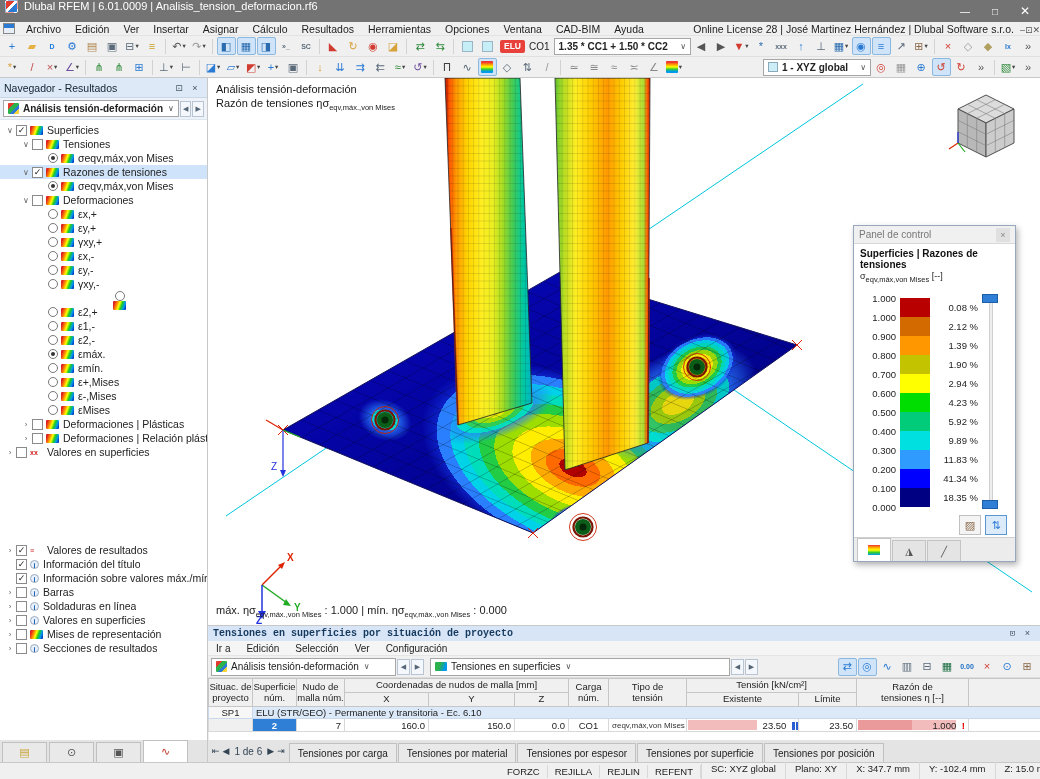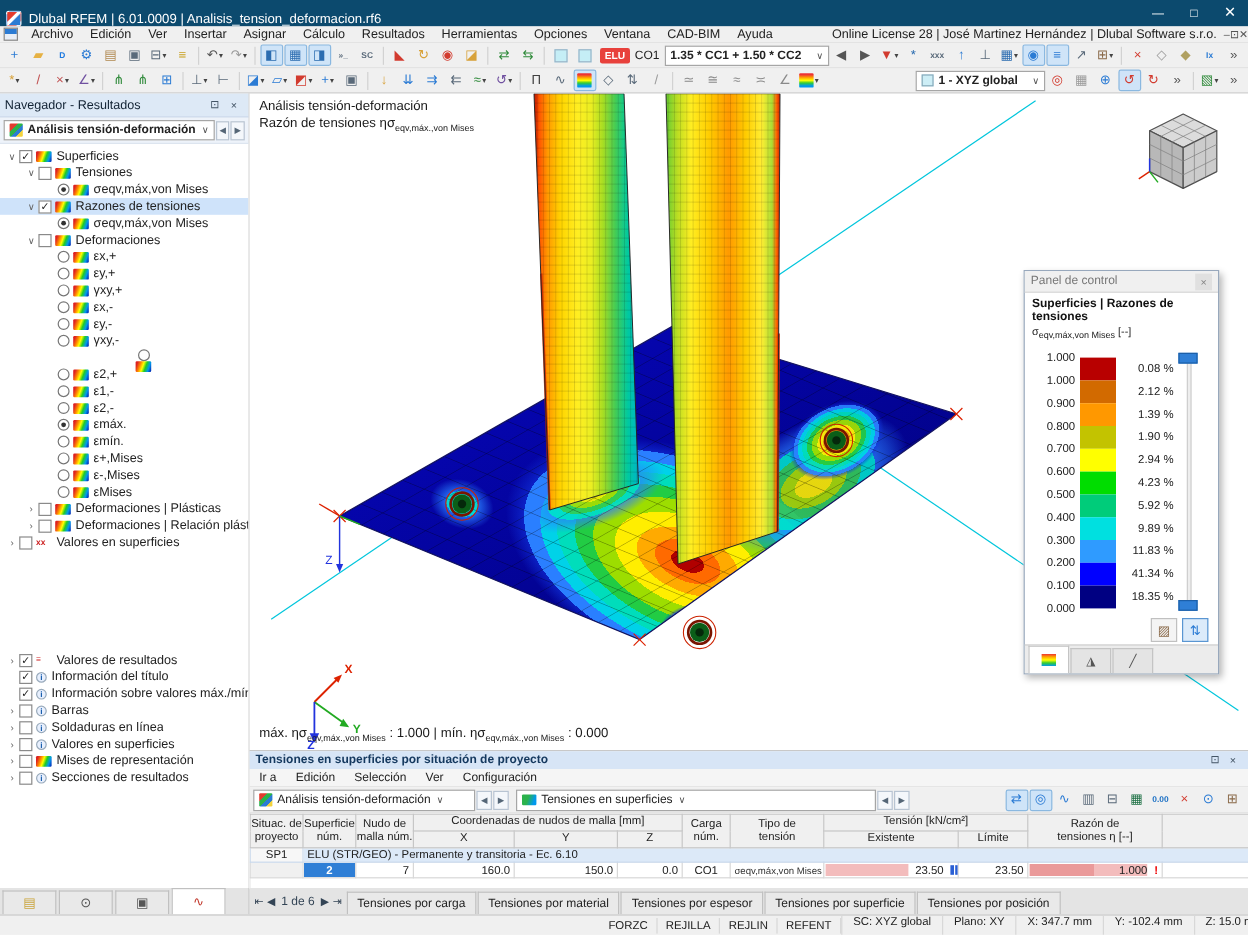--- a/index.html
+++ b/index.html
@@ -1,20 +1,20 @@
 <!DOCTYPE html>
 <html><head>
 <meta charset="utf-8">
 <style>
   * { margin:0; padding:0; box-sizing:border-box; }
   html,body { width:1040px; height:779px; overflow:hidden; }
   body { font-family:"Liberation Sans","DejaVu Sans",sans-serif; background:#f0f0f0; position:relative; font-size:11px; color:#222; }
 
   
-  .titlebar { position:absolute; left:0; top:0; right:0; height:22px; background:#0c4a6e; color:#fff; display:flex; align-items:flex-end; font-size:11px; }
+  .titlebar { position:absolute; left:0; top:0; right:0; height:22px; background:#737373; color:#fff; display:flex; align-items:flex-start; font-size:11px; }
   .app-icon { width:13px; height:13px; margin:0 6px 0 5px; border-radius:2px;
     background:linear-gradient(135deg,#e23b2e 38%,#ffffff 38%,#ffffff 55%,#2b7bd4 55%); border:1px solid rgba(255,255,255,.5); }
   .tb-title { flex:1; white-space:nowrap; overflow:hidden; }
   .win-btn { width:30px; height:22px; display:inline-flex; align-items:center; justify-content:center; font-size:10px; color:#fff; }
   .win-btn:last-child { font-size:12px; }
 
   
   .menubar { position:absolute; left:0; top:22px; right:0; height:14px; background:#f0f0f0; display:flex; align-items:center; font-size:10.5px; border-bottom:1px solid #e3e3e3; }
   .doc-icon { width:12px; height:11px; margin:0 4px 0 3px; background:linear-gradient(180deg,#2b7bd4 45%,#e8eef7 45%); border:1px solid #888; }
   .menu-item { padding:0 7px; height:14px; line-height:14px; white-space:nowrap; }
@@ -101,21 +101,21 @@
   .cp-btns { display:flex; justify-content:flex-end; padding:8px 8px 2px 0; gap:4px; }
   .cp-btn { width:22px; height:20px; border:1px solid #c0c0c0; background:#f4f4f4; display:flex; align-items:center; justify-content:center; font-size:11px; }
   .cp-btn.active { border-color:#5a96d2; background:#dcebfa; }
   .cp-tabs { margin-top:auto; height:24px; border-top:1px solid #d0d0d0; background:#ececec; display:flex; align-items:flex-end; padding-left:3px; }
   .cp-tab { width:34px; height:21px; border:1px solid #c4c4c4; border-bottom:none; background:#e4e4e4; display:flex; align-items:center; justify-content:center; font-size:10px; margin-right:1px; }
   .cp-tab.active { background:#fff; height:23px; }
   .cp-tab .rainbow { width:12px; height:10px; background:linear-gradient(180deg,#e33,#fa0,#ff0,#3c3,#09e); }
 
   
   .btm { position:absolute; left:208px; top:625px; width:832px; height:115px; background:#f5f5f5; border-top:1px solid #c8c8c8; }
-  .btm-title { height:15px; background:#d7e5f6; display:flex; align-items:center; padding:0 5px; font-size:10px; font-weight:700; color:#15395f; }
+  .btm-title { height:15px; background:#d7e5f6; display:flex; align-items:center; padding:0 5px; font-size:10px; font-weight:700; color:#15395f;font-family:Liberation Mono, monospace; }
   .btm-title .sp { flex:1; }
   .btm-tbtn { width:15px; text-align:center; font-weight:400; color:#456; font-size:9px; }
   .btm-menu { height:15px; display:flex; align-items:center; font-size:10px; background:#f5f5f5; border-bottom:1px solid #e5e5e5; }
   .btm-menu span { padding:0 8px; }
   .btm-tools { height:22px; display:flex; align-items:center; padding:1px 3px; background:#f0f0f0; border-bottom:1px solid #ddd; }
   .tcombo { height:18px; border:1px solid #a6a6a6; background:#fff; font-size:10px; display:inline-flex; align-items:center; padding:0 4px; }
   .tcombo::after { content:"∨"; font-size:8px; color:#555; margin-left:5px; }
   .tc1 { width:185px; }
   .tc2 { width:300px; margin-left:6px; }
   .surf-ic { width:12px; height:9px; margin-right:4px; background:linear-gradient(110deg,#2bb24c 40%,#09e 80%); border-radius:1px; }

